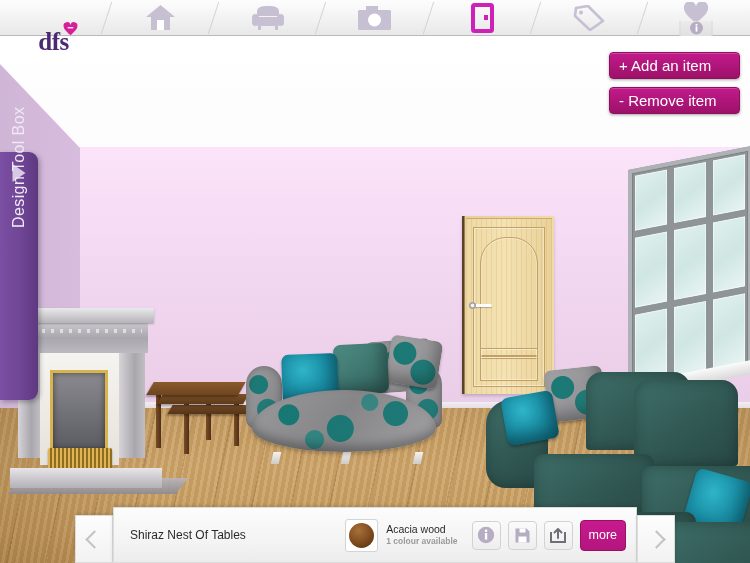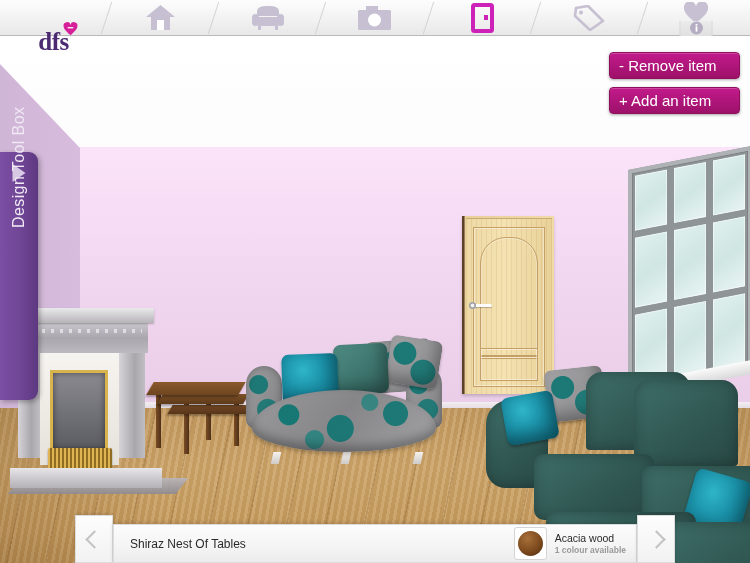--- a/index.html
+++ b/index.html
@@ -371,21 +371,21 @@
     box-shadow: 0 -1px 3px rgba(0,0,0,0.14);
   }
   .chev {
     width: 13px; height: 13px;
     border-left: 2px solid #c3c3c3;
     border-bottom: 2px solid #c3c3c3;
   }
   .chev-l { transform: rotate(45deg); }
   .chev-r { transform: rotate(-135deg); }
   .prod-bar {
-    width: 524px; height: 39px;
+    width: 524px; height: 56px;
     background: linear-gradient(to bottom,#fcfcfc 0%, #f4f4f4 60%, #ececec 100%);
     border: 1px solid #dcdcdc;
     display: flex; align-items: center;
     padding: 0 10px 0 16px;
     box-shadow: 0 -1px 4px rgba(0,0,0,0.16);
   }
   .prod-title { font-size: 12px; color: #2a2a2a; flex: 0 0 auto; }
   .prod-spacer { flex: 1 1 auto; }
   .swatch-grp { display: flex; align-items: center; gap: 8px; }
   .swatch-box {
@@ -576,22 +576,22 @@
       <div class="cs-piece cs-chaise"></div>
     </div>
   </div>
 
   <div class="design-tab">
     <div class="dt-arrow"></div>
     <div class="dt-label">Design Tool Box</div>
   </div>
 
   <div class="actions">
+    <div class="act-btn">+ Add an item</div>
     <div class="act-btn">- Remove item</div>
-    <div class="act-btn">+ Add an item</div>
   </div>
 
   <div class="prod-wrap">
 
     <div class="nav-arrow">
       <span class="chev chev-l"></span>
     </div>
 
     <div class="prod-bar">
       <span class="prod-title">Shiraz Nest Of Tables</span>
@@ -600,20 +600,43 @@
       <div class="swatch-grp">
         <div class="swatch-box">
           <div class="swatch-dot"></div>
         </div>
         <div class="swatch-txt">
           <div class="swatch-name">Acacia wood</div>
           <div class="swatch-sub">1 colour available</div>
         </div>
       </div>
 
+      <div class="icon-btns">
+        <div class="ibtn">
+          <svg width="18" height="18" viewBox="0 0 18 18">
+            <circle cx="9" cy="9" r="8.2" fill="#b5aec3"></circle>
+            <rect x="7.9" y="7" width="2.3" height="6.6" fill="#ffffff"></rect>
+            <rect x="7.9" y="3.6" width="2.3" height="2.3" fill="#ffffff"></rect>
+          </svg>
+        </div>
+        <div class="ibtn">
+          <svg width="17" height="17" viewBox="0 0 17 17">
+            <path d="M1.5 1.5 H12.5 L15.5 4.5 V15.5 H1.5 Z" fill="#b5aec3"></path>
+            <rect x="4.5" y="9.5" width="8" height="6" fill="#ffffff"></rect>
+            <rect x="5.5" y="1.5" width="6" height="4" fill="#ffffff"></rect>
+          </svg>
+        </div>
+        <div class="ibtn">
+          <svg width="18" height="18" viewBox="0 0 18 18">
+            <path d="M2 6 V16 H16 V6" fill="none" stroke="#6f6f77" stroke-width="2"></path>
+            <path d="M9 12 V3 M9 3 L5.5 6.5 M9 3 L12.5 6.5" fill="none" stroke="#6f6f77" stroke-width="2" stroke-linecap="round"></path>
+          </svg>
+        </div>
+        <div class="more-btn">more</div>
+      </div>
     </div>
 
     <div class="nav-arrow">
       <span class="chev chev-r"></span>
     </div>
   </div>
 
 </div>
 
 </body></html>

